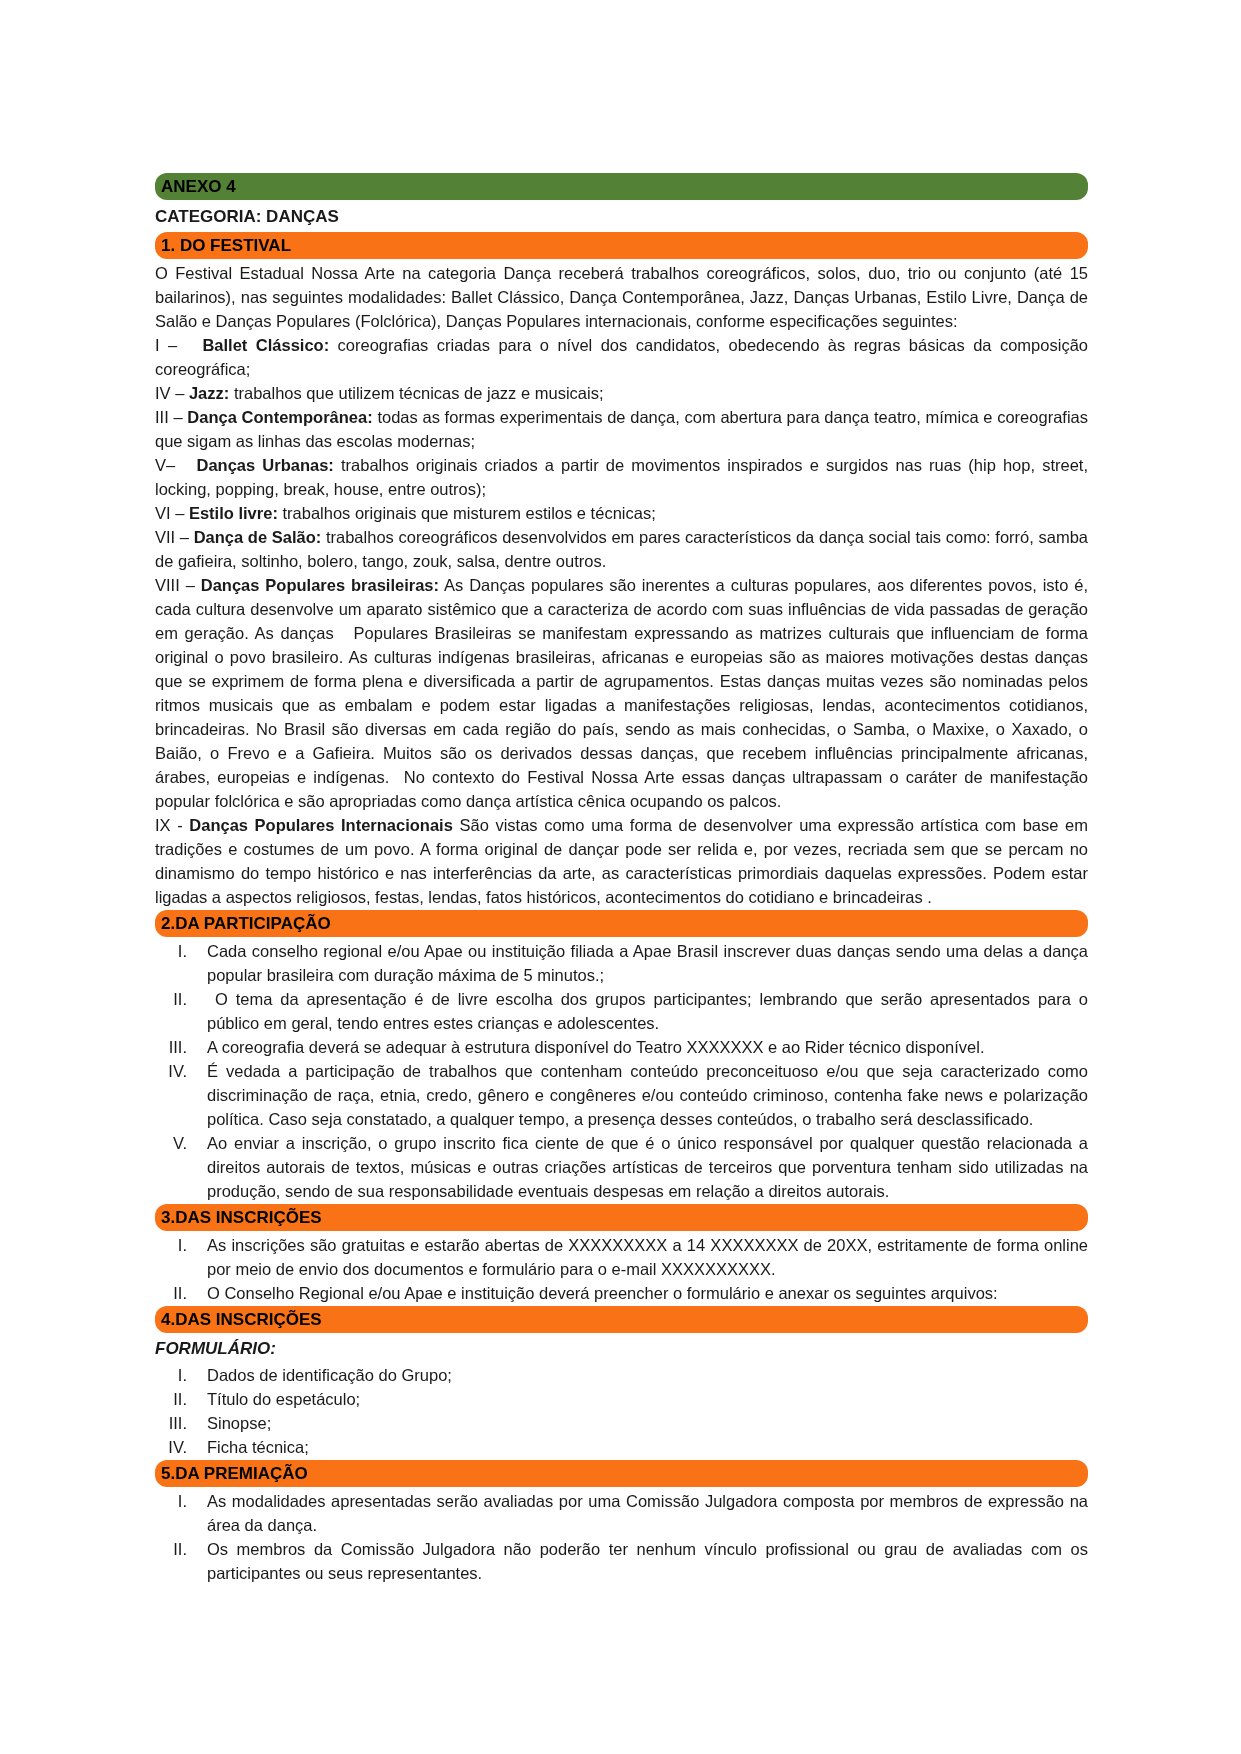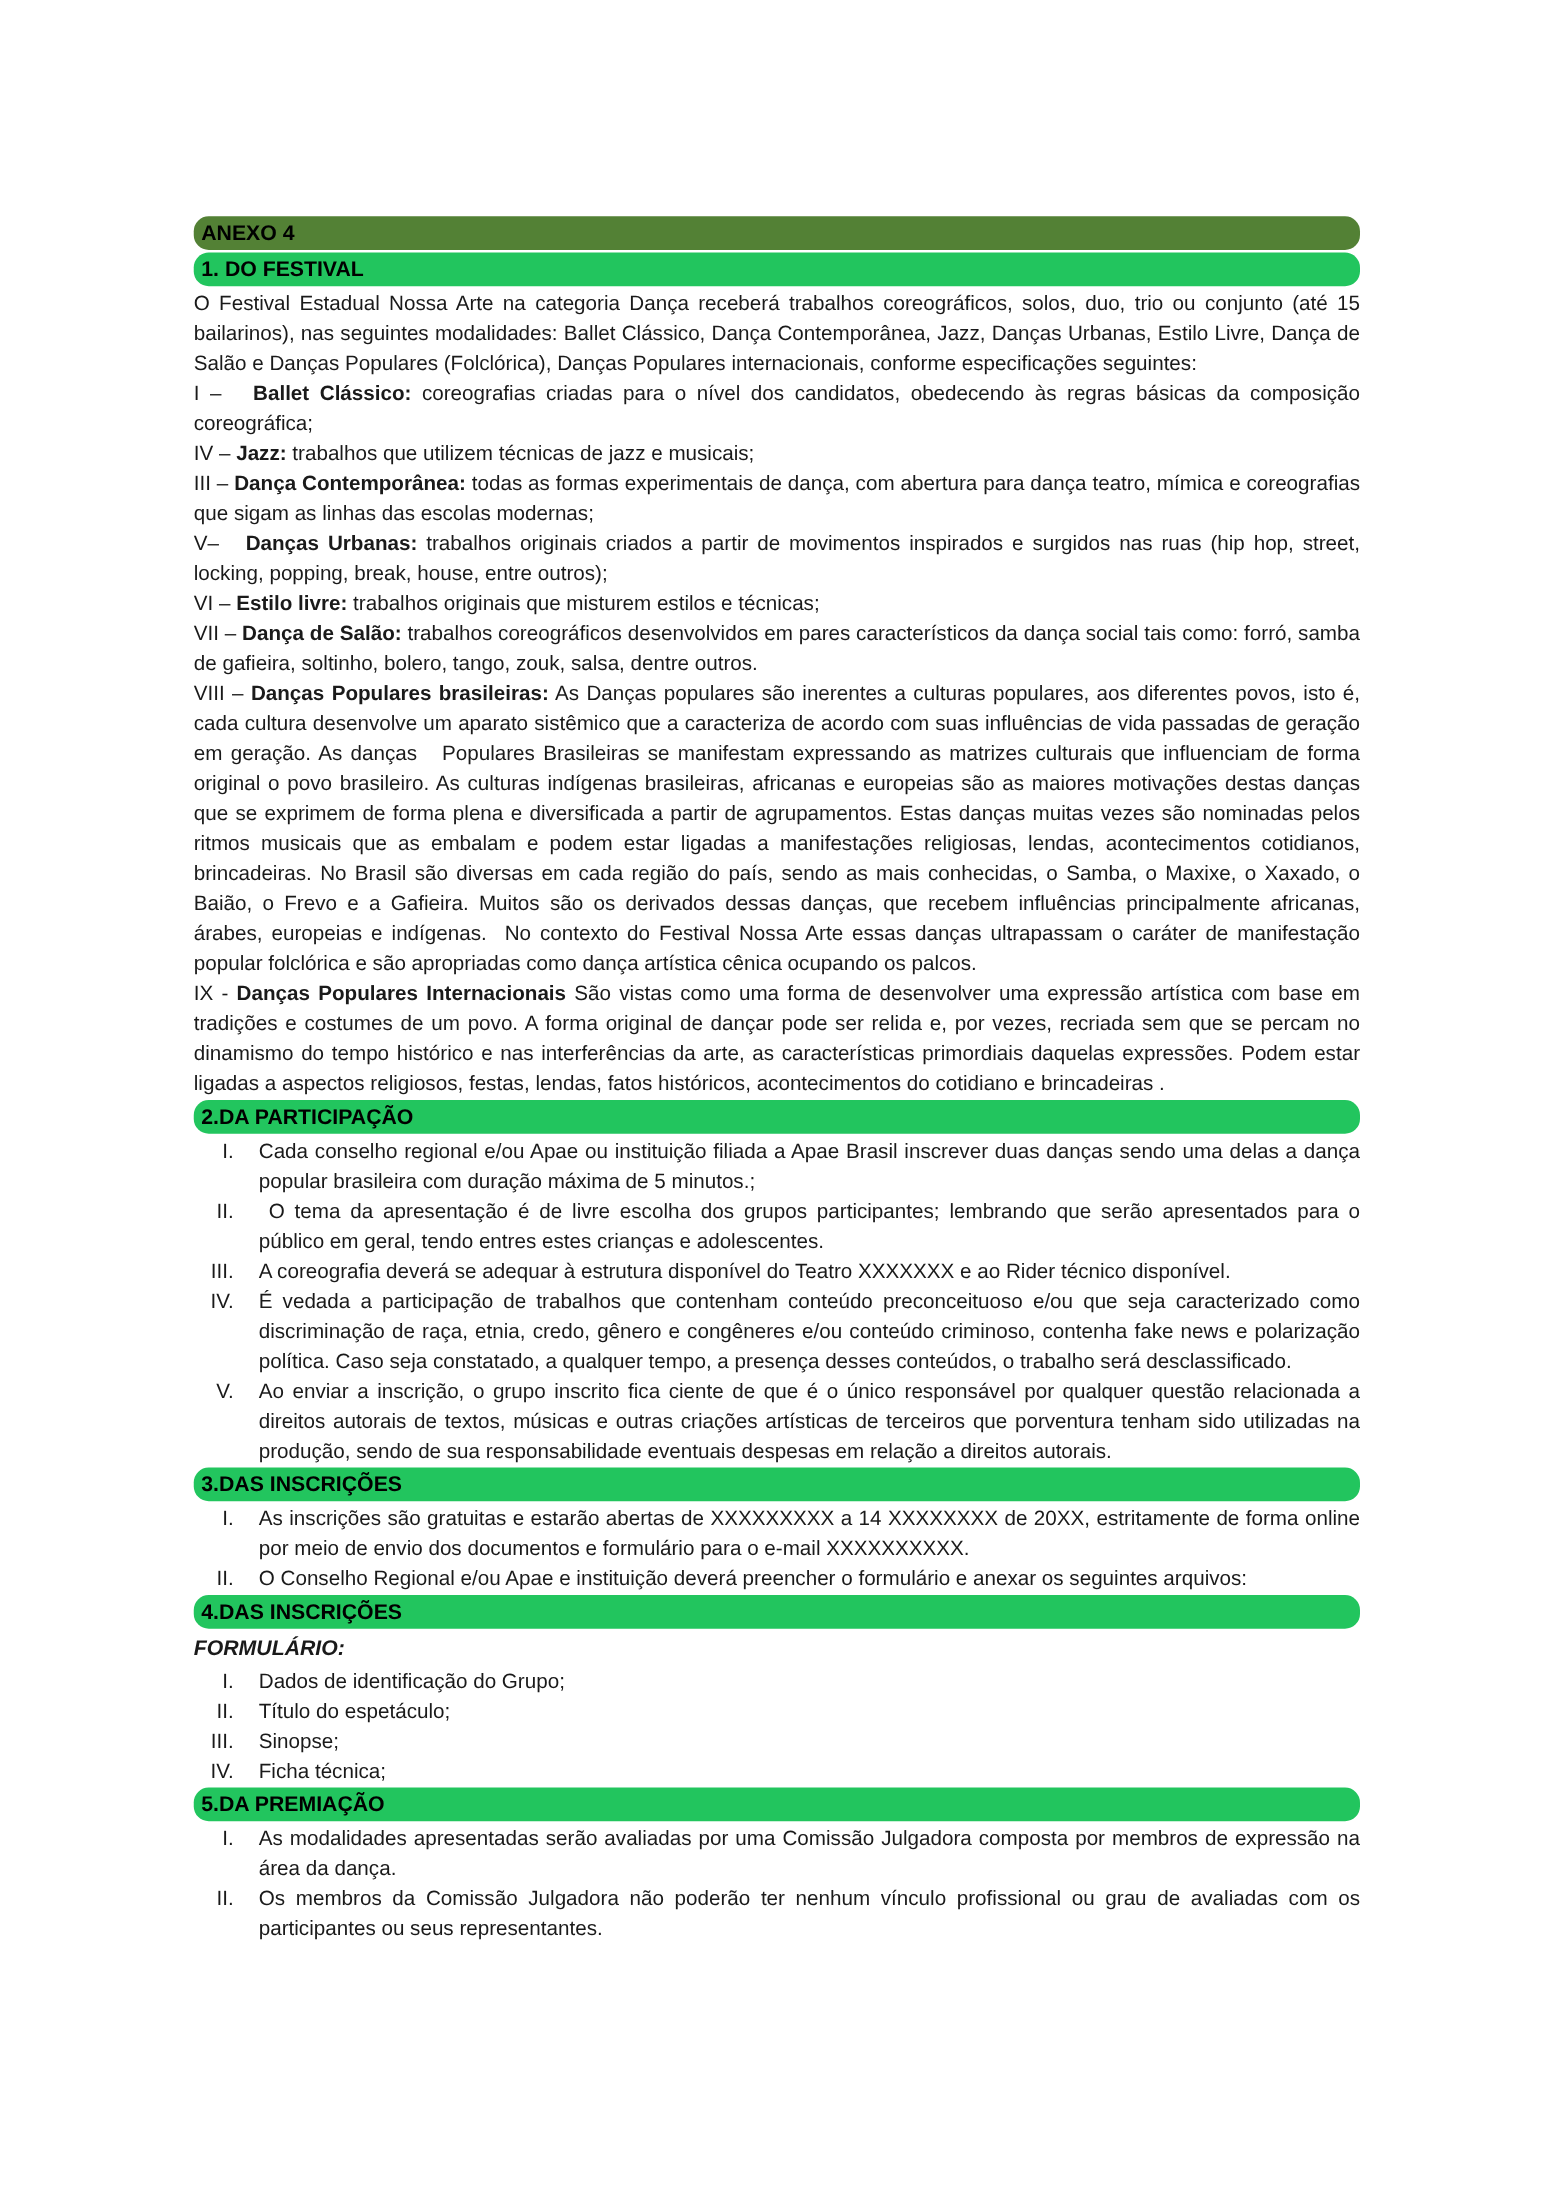--- a/index.html
+++ b/index.html
@@ -27,21 +27,21 @@
   .bar {
     font-weight: bold;
     font-size: 17px;
     line-height: 22px;
     padding: 3px 6px 2px 6px;
     color: #000000;
     margin: 1px 0 2px 0;
     border-radius: 12px;
   }
   .bar.green { background: #538135; }
-  .bar.gray  { background: #22c55e; }
+  .bar.gray  { background: #f97316; }
   .cat {
     font-weight: bold;
     font-size: 17px;
     padding: 3px 0 2px 0;
   }
   p.just {
     margin: 0;
     text-align: justify;
   }
   b { font-weight: bold; }
@@ -72,20 +72,21 @@
 </head>
 <body>
 
 <div class="page">
   <div class="doc">
 
     <div class="bar green">
       <span>ANEXO 4</span>
     </div>
 
+    <div class="cat">CATEGORIA:  DANÇAS</div>
 
     <div class="bar gray">
       <span>1. DO FESTIVAL</span>
     </div>
 
     <p class="just">O Festival Estadual Nossa Arte na categoria Dança receberá trabalhos coreográficos, solos, duo, trio ou conjunto (até 15 bailarinos), nas seguintes modalidades: Ballet Clássico, Dança Contemporânea, Jazz, Danças Urbanas, Estilo Livre, Dança de Salão e Danças Populares (Folclórica), Danças Populares internacionais, conforme especificações seguintes:</p>
 
     <p class="just"><span>I –&nbsp;&nbsp; </span><b>Ballet Clássico:</b><span> coreografias criadas para o nível dos candidatos, obedecendo às regras básicas da composição coreográfica;</span></p>
 
     <p class="just"><span>IV – </span><b>Jazz:</b><span> trabalhos que utilizem técnicas de jazz e musicais;</span></p>

